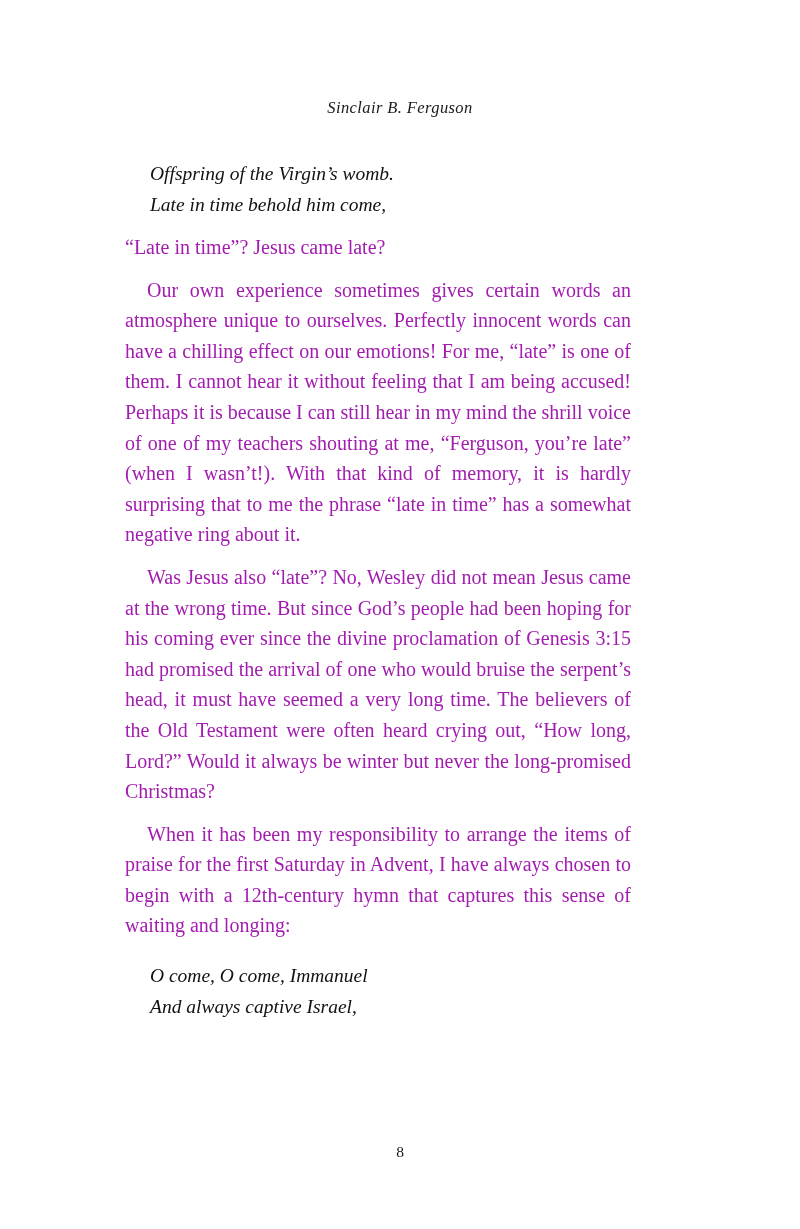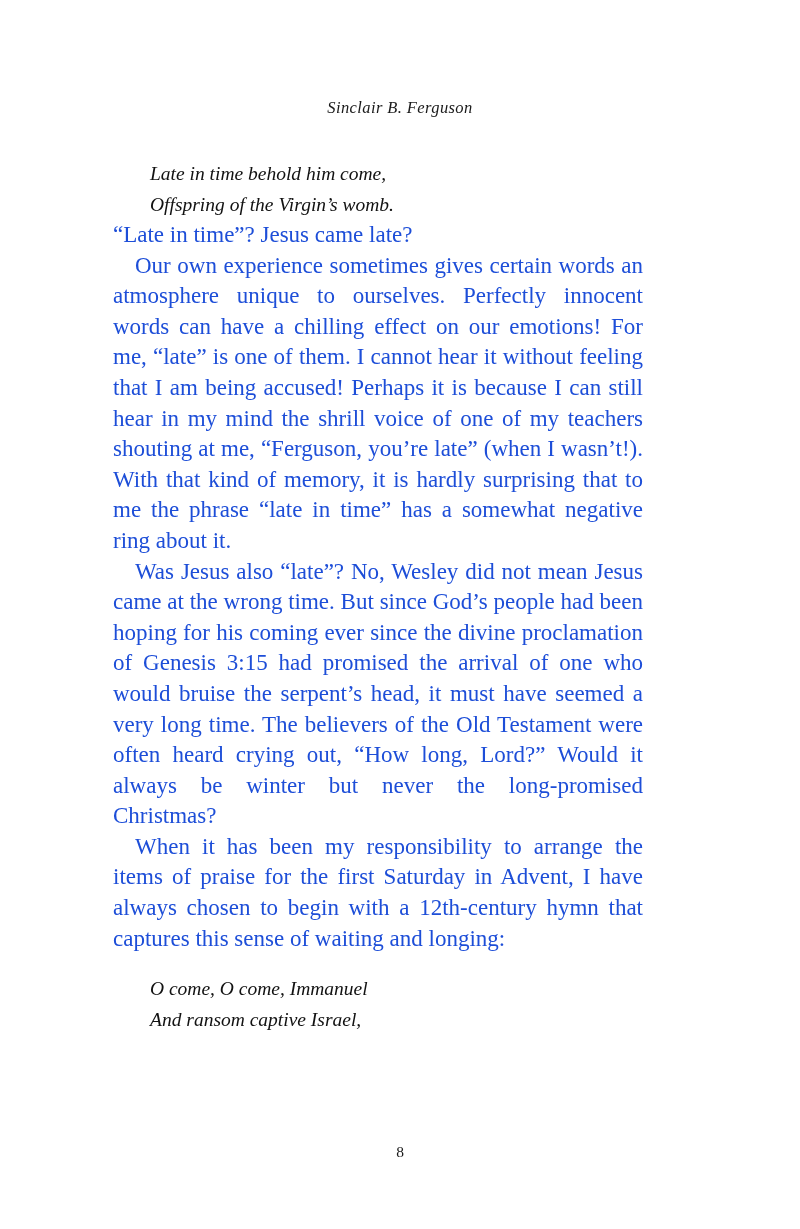--- a/index.html
+++ b/index.html
@@ -45,26 +45,26 @@
     font-size: 19.5px;
     line-height: 31px;
     margin-left: 37px;
     color: #121212;
   }
   .verse-line {
     display: block;
     white-space: nowrap;
   }
   p.body-text {
-    margin: 0;
-    font-size: 23px;
+    margin: 12px;
+    font-size: 20px;
     line-height: 30.6px;
     text-align: justify;
     text-justify: inter-word;
-    color: #1d4ed8;
+    color: #a21caf;
     hyphens: manual;
   }
   p.body-text.indent {
     text-indent: 22px;
   }
   .gap-after-verse {
     margin-top: 27px;
   }
   .verse-block-bottom {
     margin-top: 19px;
@@ -82,34 +82,34 @@
 </head>
 <body>
 
 <div class="page">
 
   <div class="running-head">Sinclair B. Ferguson</div>
 
   <div class="body-col">
 
     <div class="verse">
+      <span class="verse-line">Offspring of the Virgin’s womb.</span>
       <span class="verse-line">Late in time behold him come,</span>
-      <span class="verse-line">Offspring of the Virgin’s womb.</span>
     </div>
 
     <p class="body-text gap-after-verse">“Late in time”? Jesus came late?</p>
 
     <p class="body-text indent">Our own experience sometimes gives certain words an atmosphere unique to ourselves. Perfectly innocent words can have a chilling effect on our emotions! For me, “late” is one of them. I cannot hear it without feeling that I am being accused! Perhaps it is because I can still hear in my mind the shrill voice of one of my teachers shouting at me, “Ferguson, you’re late” (when I wasn’t!). With that kind of memory, it is hardly surpris­ing that to me the phrase “late in time” has a somewhat negative ring about it.</p>
 
     <p class="body-text indent">Was Jesus also “late”? No, Wesley did not mean Jesus came at the wrong time. But since God’s people had been hoping for his coming ever since the divine proc­lamation of Genesis 3:15 had promised the arrival of one who would bruise the serpent’s head, it must have seemed a very long time. The believers of the Old Tes­tament were often heard crying out, “How long, Lord?” Would it always be winter but never the long-promised Christmas?</p>
 
     <p class="body-text indent">When it has been my responsibility to arrange the items of praise for the first Saturday in Advent, I have always chosen to begin with a 12th-century hymn that captures this sense of waiting and longing:</p>
 
     <div class="verse verse-block-bottom">
       <span class="verse-line">O come, O come, Immanuel</span>
-      <span class="verse-line">And ransom captive Israel,</span>
+      <span class="verse-line">And always captive Israel,</span>
     </div>
 
   </div>
 
   <div class="folio">8</div>
 
 </div>
 
 </body></html>

